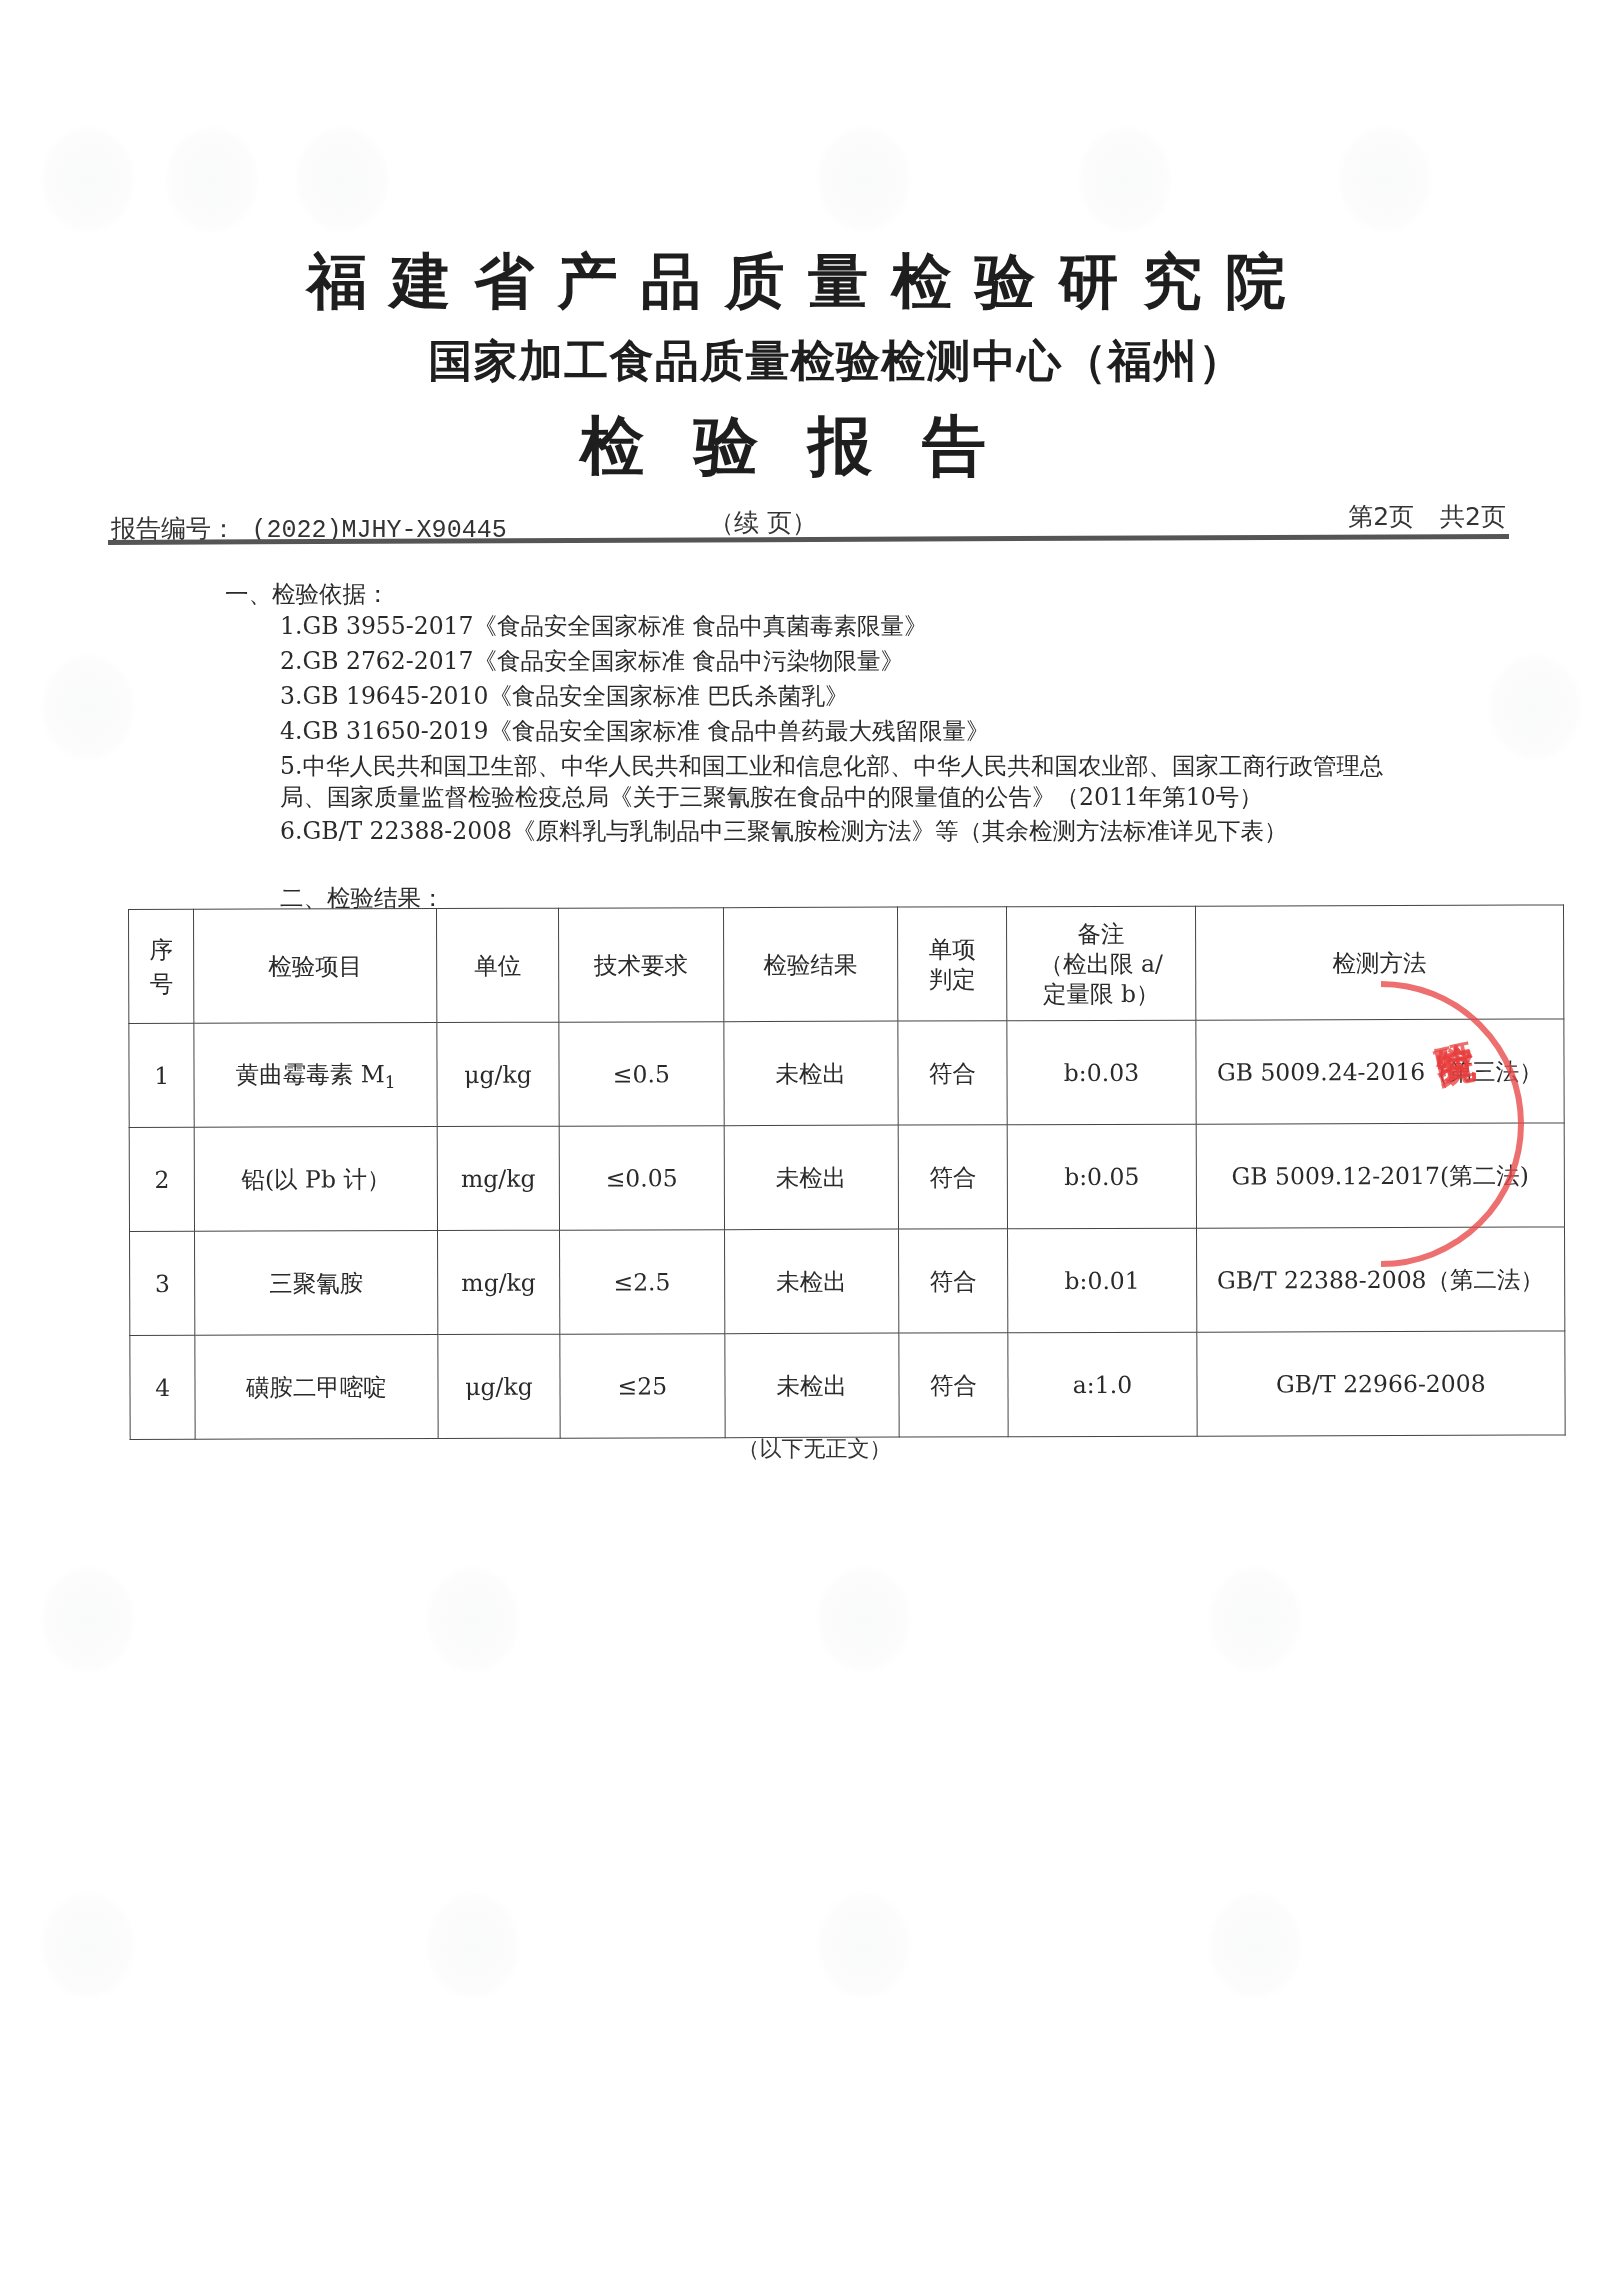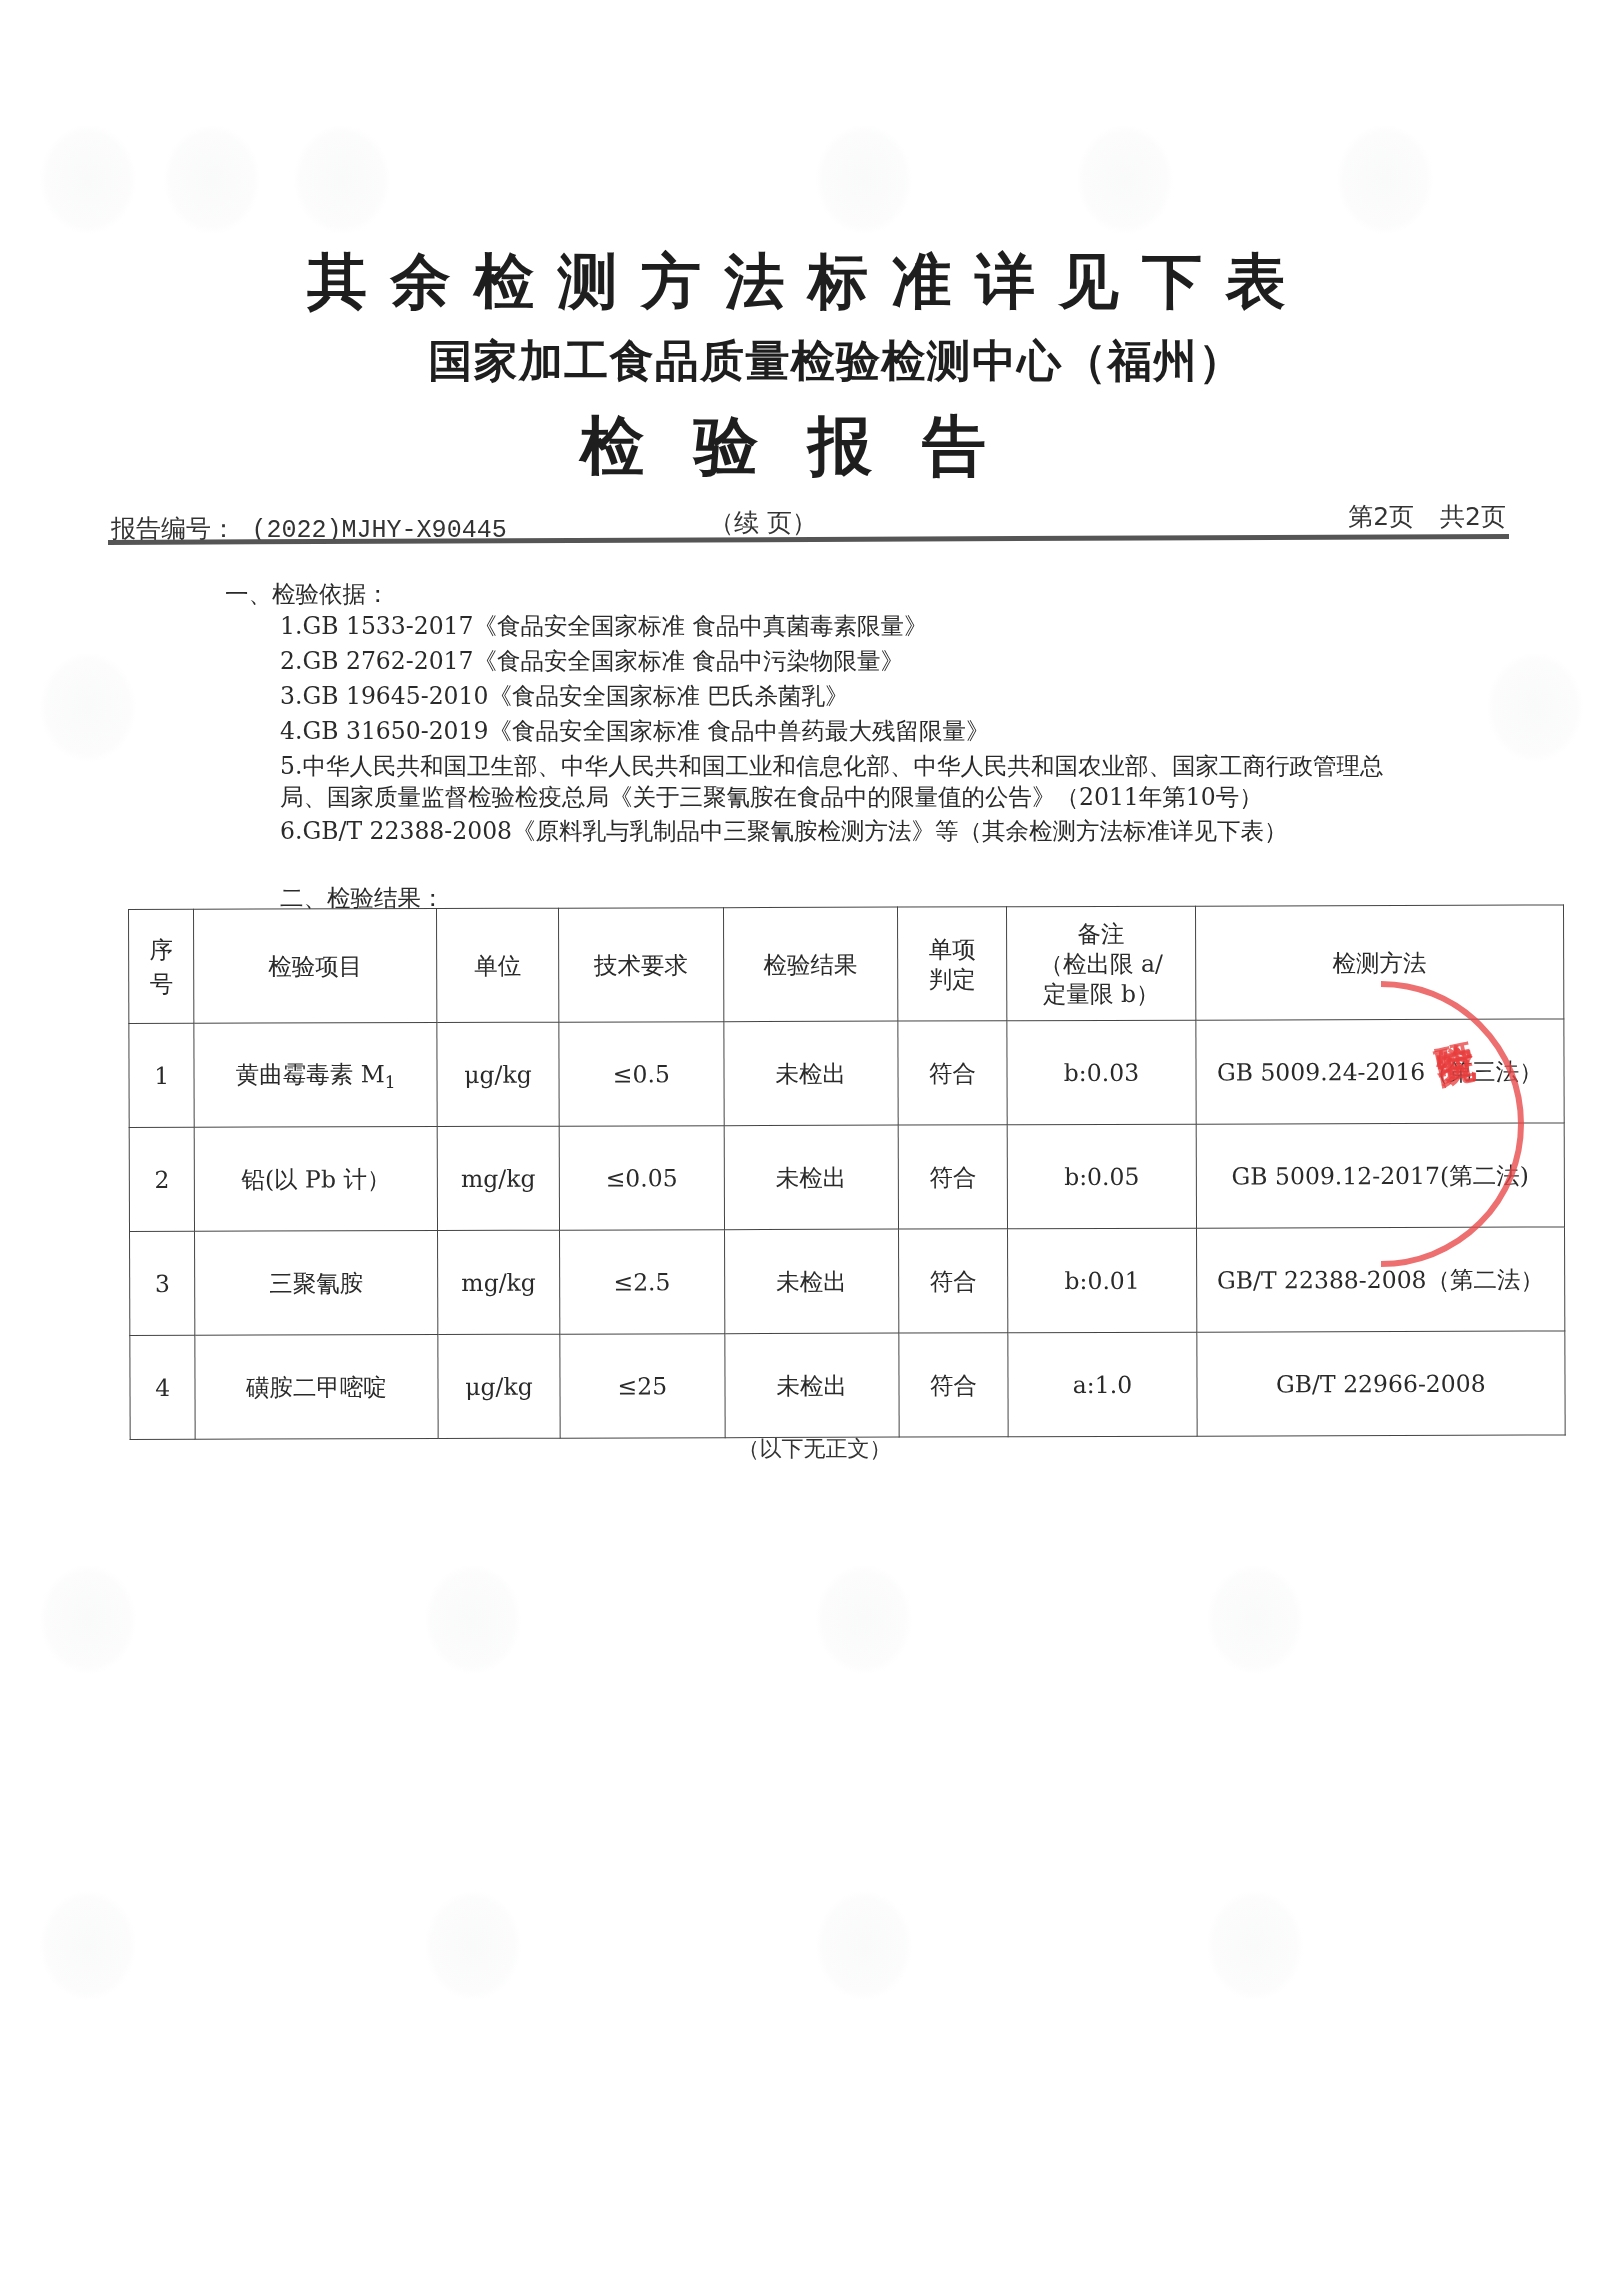--- a/index.html
+++ b/index.html
@@ -86,38 +86,38 @@
   <div class="wm" style="left:39px;top:1564px"></div>
     <div class="wm" style="left:424px;top:1564px"></div>
   <div class="wm" style="left:815px;top:1564px"></div>
     <div class="wm" style="left:1206px;top:1564px"></div>
   <div class="wm" style="left:39px;top:1890px"></div>
     <div class="wm" style="left:424px;top:1890px"></div>
   <div class="wm" style="left:815px;top:1890px"></div>
     <div class="wm" style="left:1206px;top:1890px"></div>
 </div>
 
-<div class="title-main">其余检测方法标准详见下表</div>
+<div class="title-main">福建省产品质量检验研究院</div>
 <div class="title-sub">国家加工食品质量检验检测中心（福州）</div>
 <div class="title-report">检验报告</div>
 
 <div class="header-line">
   <div class="report-no">
     <span class="lbl">报告编号：</span><span class="val">(2022)MJHY-X90445</span>
   </div>
   <div class="cont">（续 页）</div>
   <div class="page-info">
     <span>第2页</span><span>共2页</span>
   </div>
 </div>
 <div class="rule"></div>
 
 <div class="section s1-title">一、检验依据：</div>
 <div class="section basis-list">
-  <div class="item">1.GB 1533-2017《食品安全国家标准 食品中真菌毒素限量》</div>
+  <div class="item">1.GB 3955-2017《食品安全国家标准 食品中真菌毒素限量》</div>
   <div class="item">2.GB 2762-2017《食品安全国家标准 食品中污染物限量》</div>
   <div class="item">3.GB 19645-2010《食品安全国家标准 巴氏杀菌乳》</div>
   <div class="item">4.GB 31650-2019《食品安全国家标准 食品中兽药最大残留限量》</div>
   <div class="item">5.中华人民共和国卫生部、中华人民共和国工业和信息化部、中华人民共和国农业部、国家工商行政管理总局、国家质量监督检验检疫总局《关于三聚氰胺在食品中的限量值的公告》（2011年第10号）</div>
   <div class="item">6.GB/T 22388-2008《原料乳与乳制品中三聚氰胺检测方法》等（其余检测方法标准详见下表）</div>
 </div>
 
 <div class="section s2-title">二、检验结果：</div>
 
 <table class="results">

